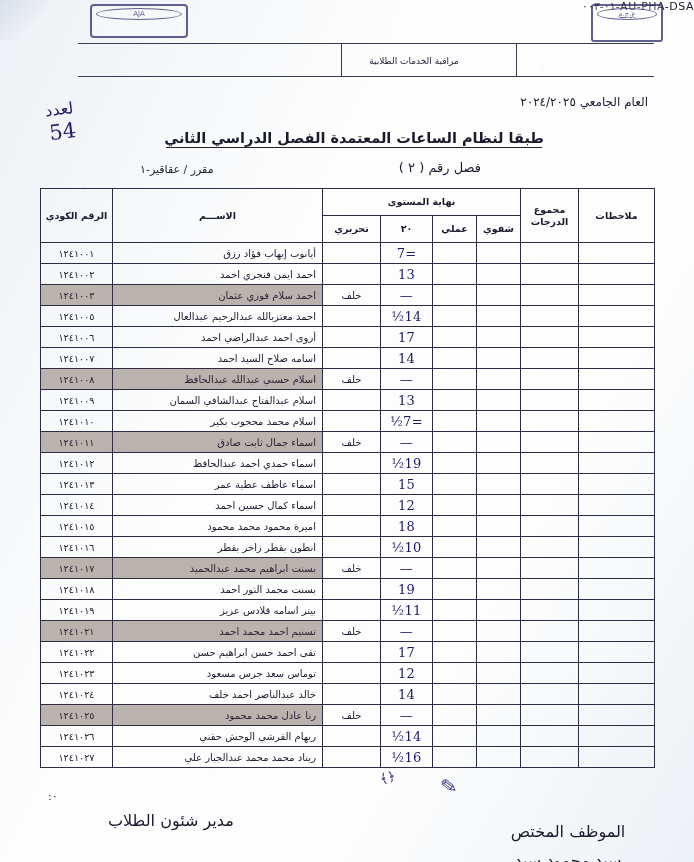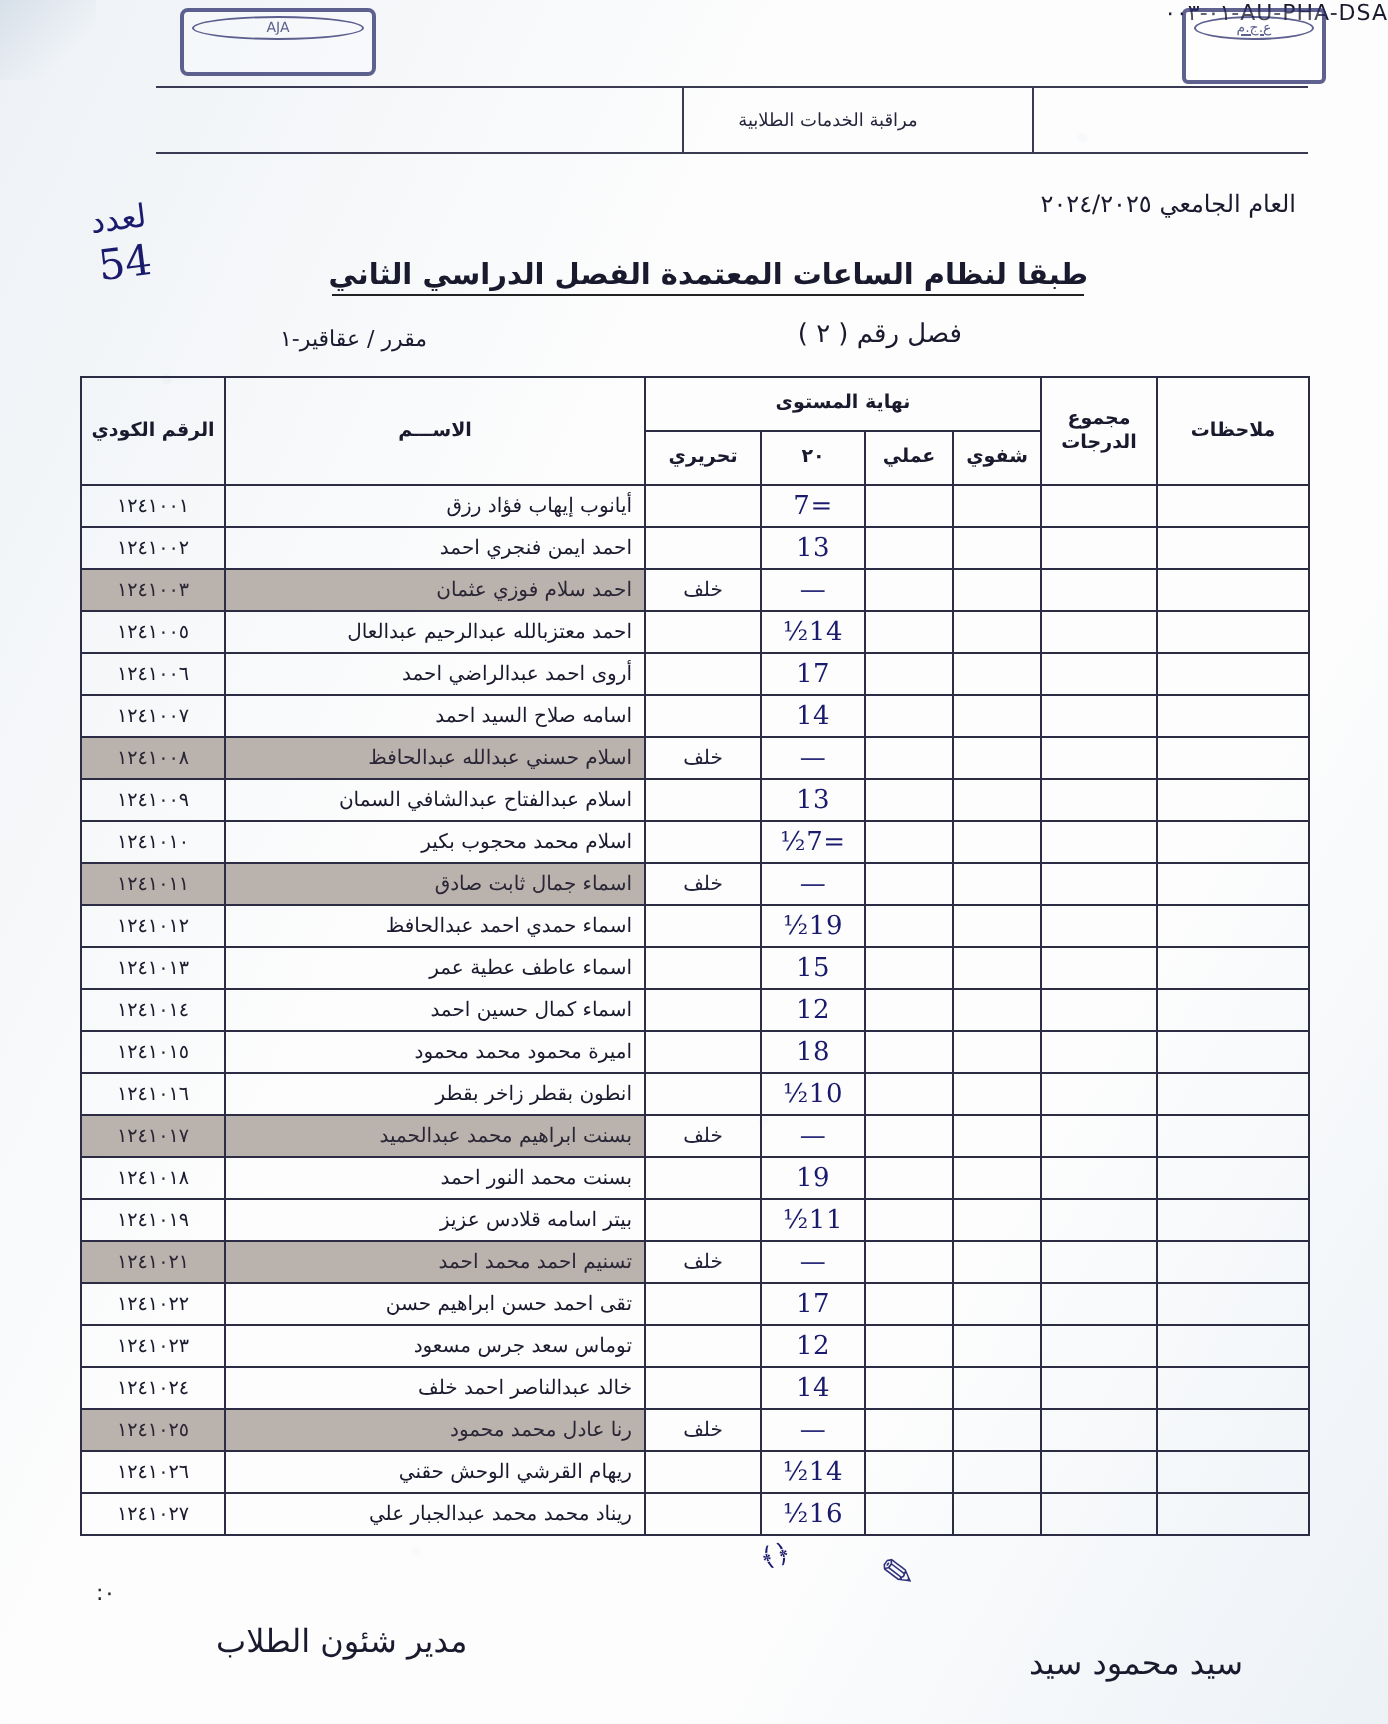--- a/index.html
+++ b/index.html
@@ -554,18 +554,19 @@
           <td class="mark">16½</td>
           <td class="writ"></td>
           <td class="name">ريناد محمد محمد عبدالجبار علي</td>
           <td class="code">١٢٤١٠٢٧</td>
         </tr>
       </tbody>
   </table>
 
   <div class="foot foot-left">مدير شئون الطلاب</div>
   <div class="foot foot-right">
+    <div>الموظف المختص</div>
     <div>سيد محمود سيد</div>
   </div>
   <div class="sig">✎</div>
   <div class="sig2">﴿﴾</div>
   <div class="corner-mark">٠:</div>
 </div>
 
 </body></html>

